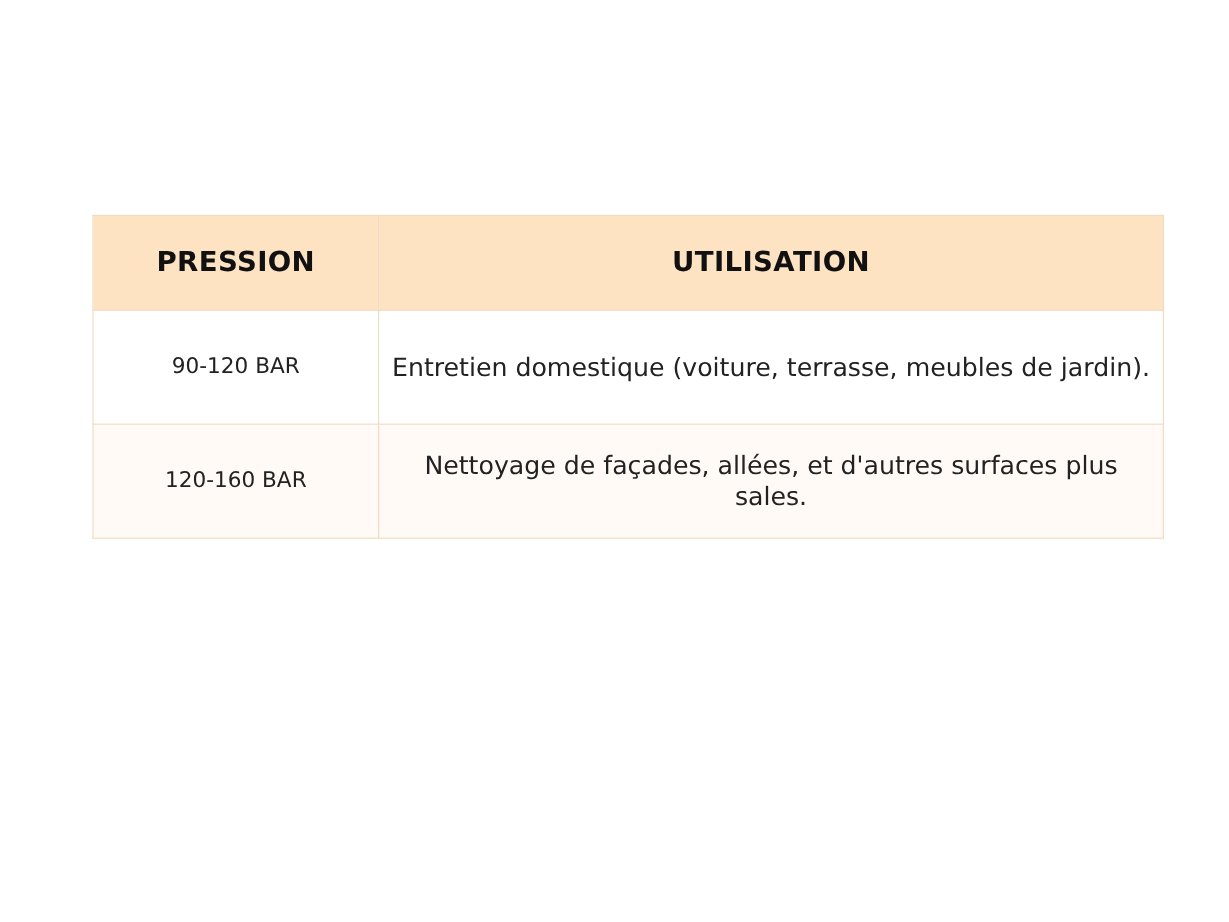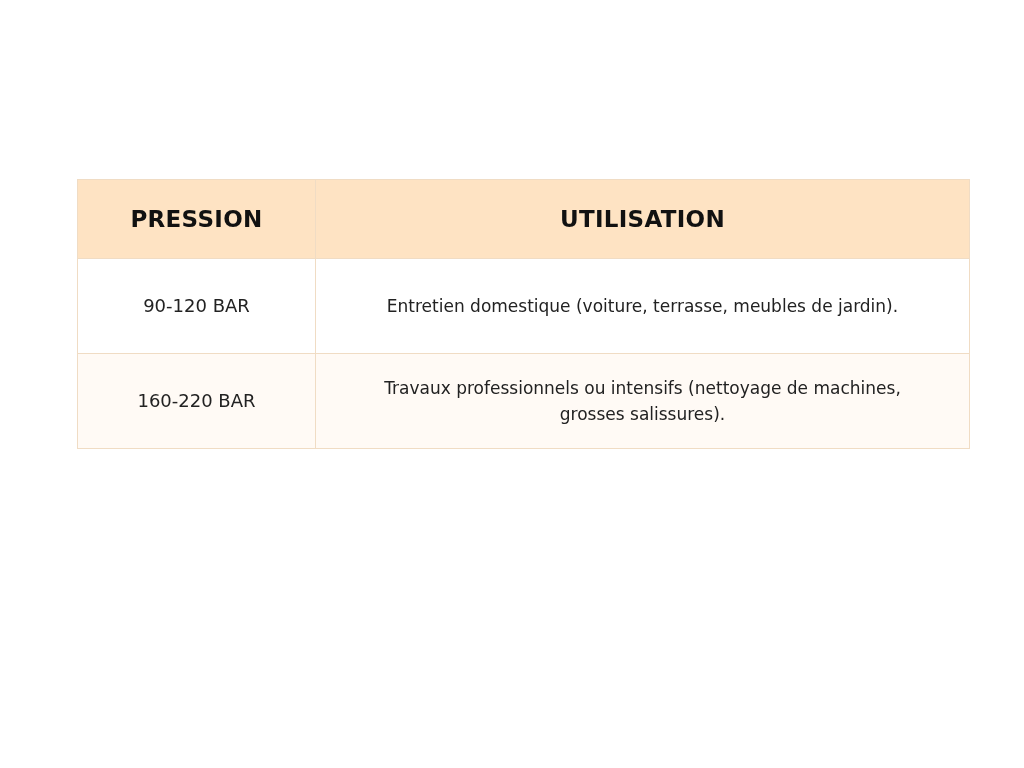--- a/index.html
+++ b/index.html
@@ -2,21 +2,21 @@
 <html><head>
   <meta charset="utf-8">
   <style>
     html, body { margin: 0; padding: 0; background: #ffffff; }
     body { width: 1024px; height: 768px; position: relative; overflow: hidden;
            font-family: "DejaVu Sans", sans-serif; color: #1a1a1a; }
     .tbl { position: absolute; left: 77px; top: 179px; width: 892px;
            border-collapse: collapse; table-layout: fixed; }
     .tbl th, .tbl td { border: 1px solid #f0dcc4; text-align: center; vertical-align: middle; padding: 0 8px; }
     .tbl th { background: #fee3c3; height: 78px; font-size: 23px; font-weight: bold; color: #111; letter-spacing: 0.3px; }
-    .tbl td { height: 94px; font-size: 17px; line-height: 26px; color: #222; }
+    .tbl td { height: 94px; font-size: 21px; line-height: 26px; color: #222; }
     .tbl td.p { font-size: 18px; margin-top: 20px; }
     .tbl tr.r0 td { background: #ffffff; }
     .tbl tr.r1 td, .tbl tr.r2 td { background: #fffaf5; }
     col.c1 { width: 238px; }
     col.c2 { width: 654px; }
   </style>
 </head>
 <body>
 
 <table class="tbl">
@@ -28,18 +28,18 @@
     <tr>
       <th>PRESSION</th>
       <th>UTILISATION</th>
     </tr>
   </thead>
   <tbody>
     <tr class="r0">
       <td class="p">90-120 BAR</td>
       <td>Entretien domestique (voiture, terrasse, meubles de jardin).</td>
     </tr>
-    <tr class="r2">
-      <td class="p">160-220 BAR</td>
-      <td style="padding:0 40px;">Travaux professionnels ou intensifs (nettoyage de machines, grosses salissures).</td>
+    <tr class="r1">
+      <td class="p">120-160 BAR</td>
+      <td>Nettoyage de façades, allées, et d'autres surfaces plus sales.</td>
     </tr>
   </tbody>
 </table>
 
 </body></html>

